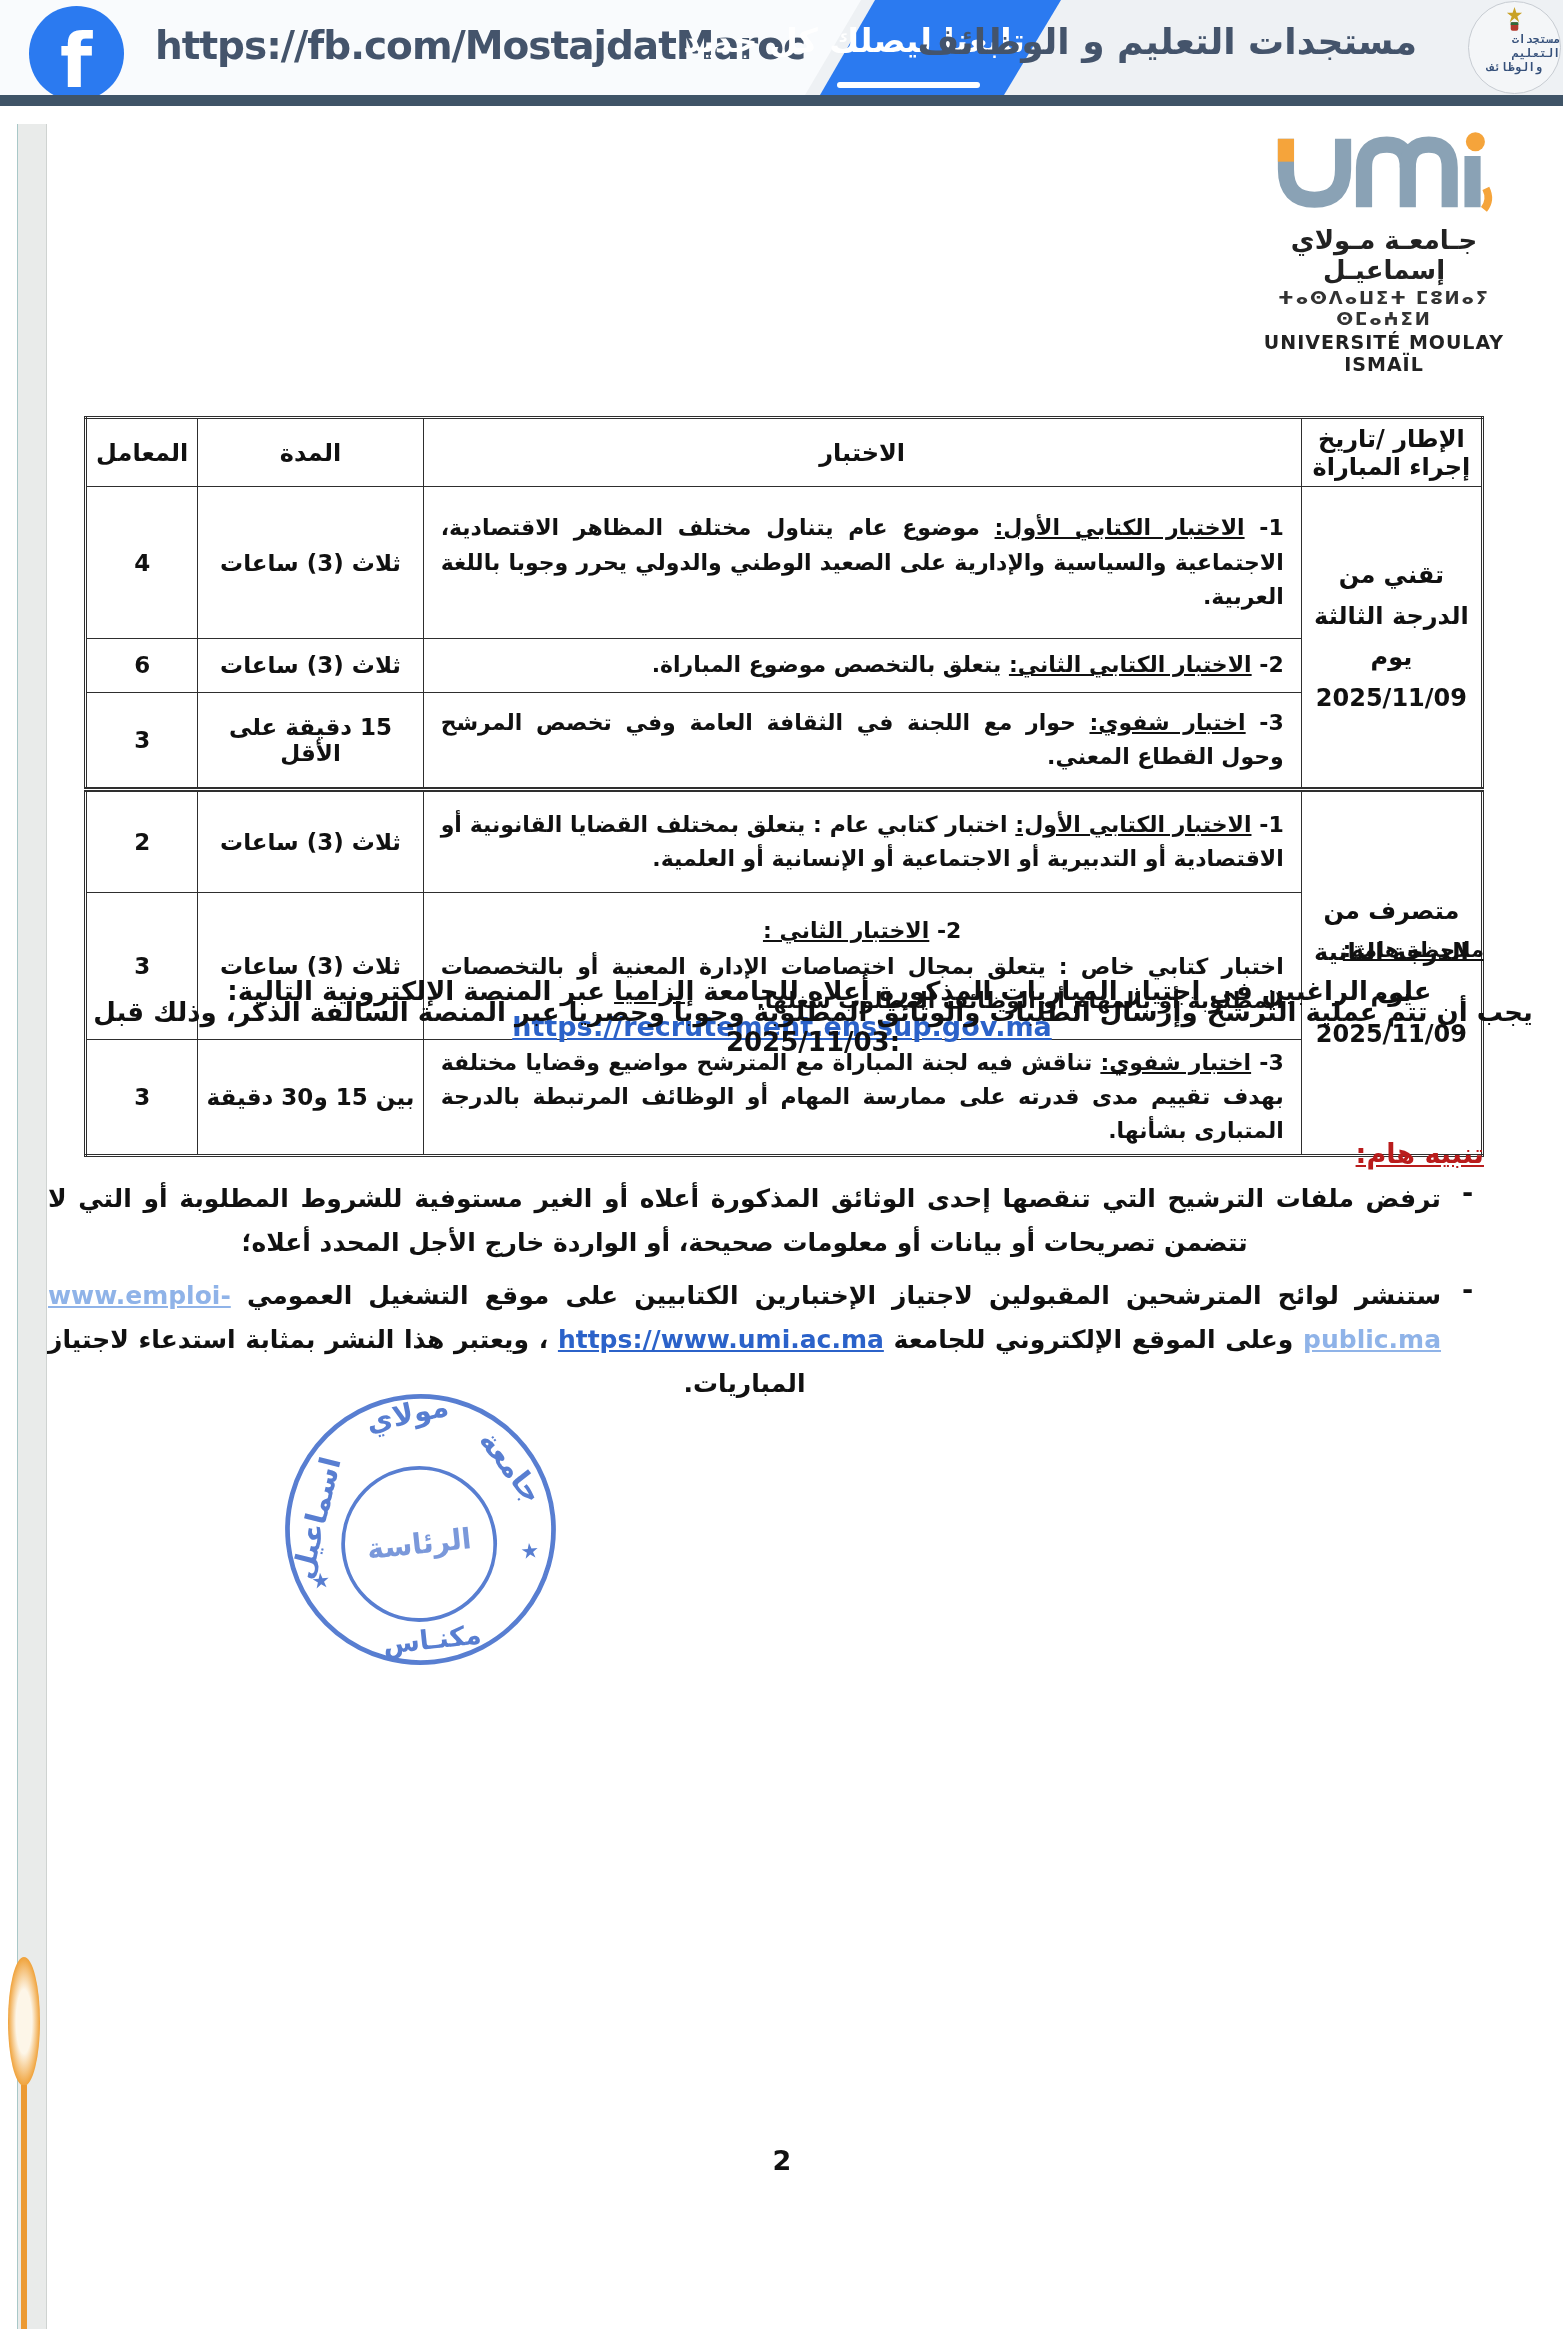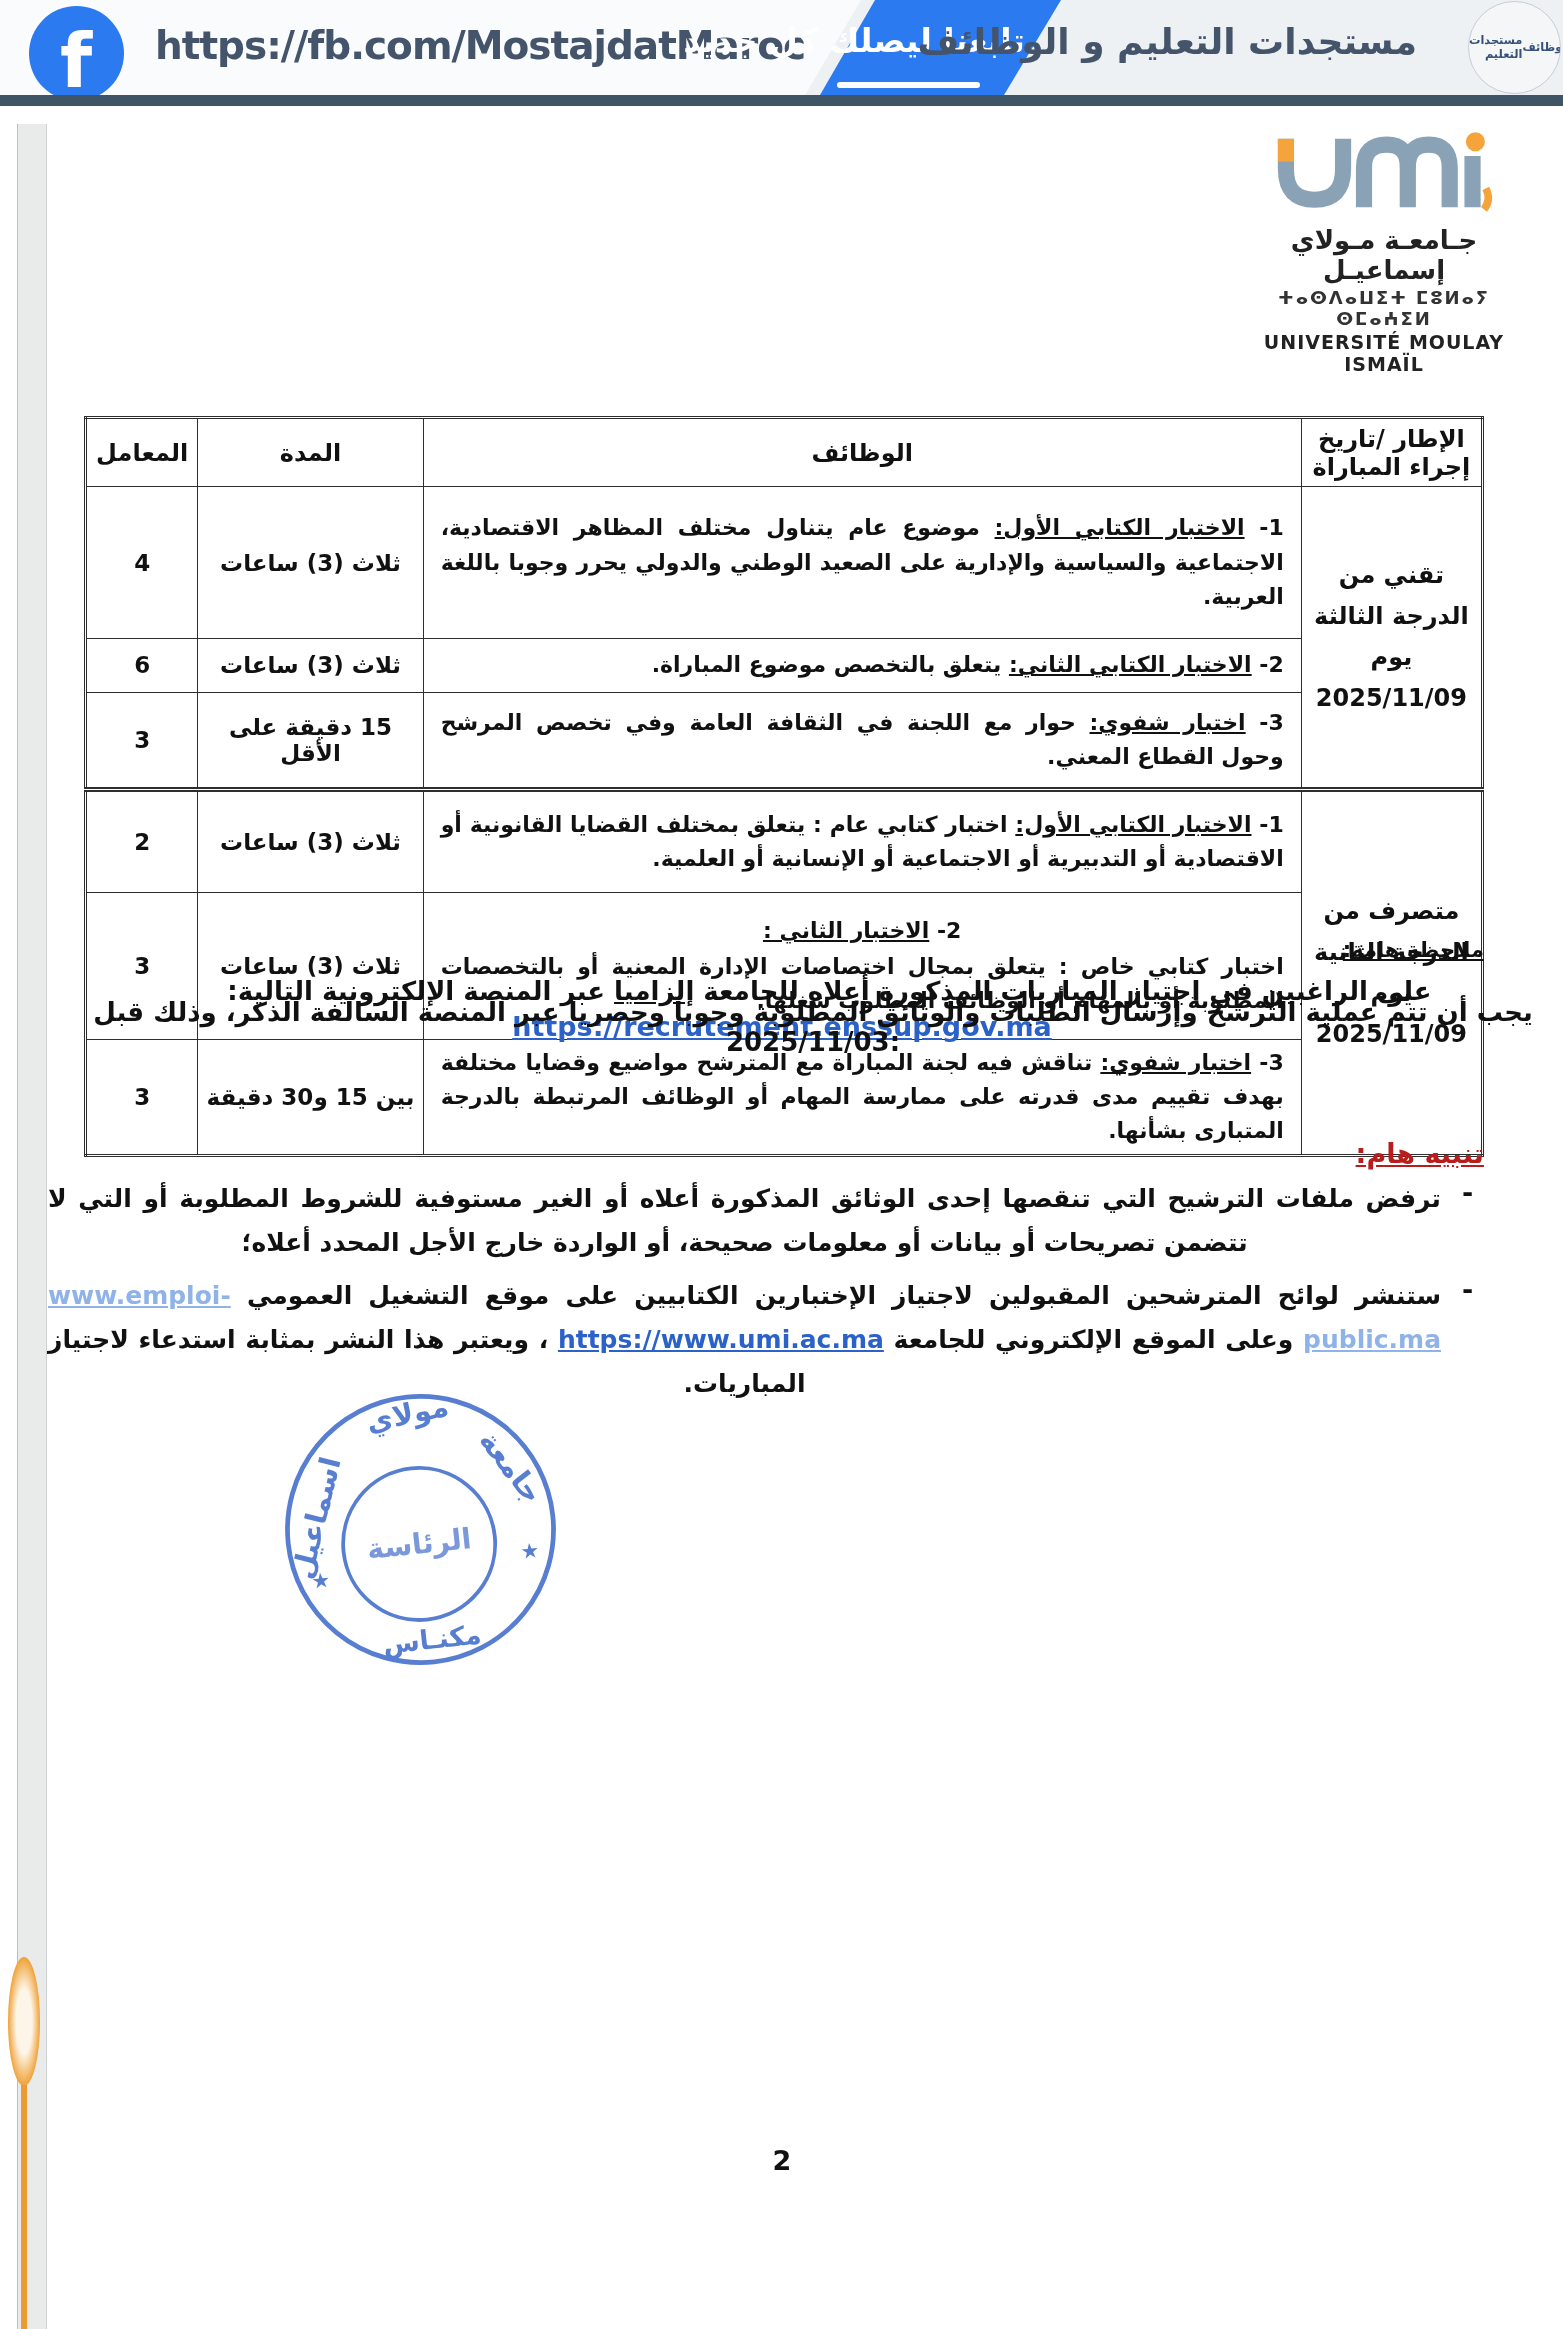--- a/index.html
+++ b/index.html
@@ -16,22 +16,22 @@
     background:#2b7af0;display:flex;align-items:center;justify-content:center;}
   .fb-f{color:#fff;font-weight:bold;font-size:74px;line-height:1;margin-top:15px;}
   .fb-url{position:absolute;left:155px;top:23px;font-size:39px;font-weight:bold;color:#44546b;
     letter-spacing:-1px;white-space:nowrap;}
   .follow{position:absolute;left:816px;top:21px;width:209px;text-align:center;color:#ffffff;
     font-size:33px;font-weight:bold;white-space:nowrap;direction:rtl;}
   .follow-underline{position:absolute;left:837px;top:82px;width:143px;height:5.7px;background:#ffffff;border-radius:2.9px;}
   .brand-text{position:absolute;left:1037px;top:21px;width:380px;text-align:center;color:#44546b;
     font-size:36px;font-weight:bold;white-space:nowrap;direction:rtl;}
   .badge{position:absolute;left:1468px;top:1px;width:91px;height:91px;border-radius:50%;
-    background:#f4f6f8;border:1px solid #c7ccd2;display:flex;flex-direction:row;
-    align-items:center;justify-content:flex-start;overflow:hidden;}
+    background:#f4f6f8;border:1px solid #c7ccd2;display:flex;flex-direction:column;
+    align-items:center;justify-content:flex-start;overflow:hidden;font-family:Liberation Mono, monospace;}
   .badge-emblem{margin-top:3.8px;}
   .badge-l1{font-size:11.4px;font-weight:bold;color:#35507a;direction:rtl;line-height:1.2;}
   .badge-l2{font-size:11.4px;font-weight:bold;color:#35507a;direction:rtl;line-height:1.2;}
   .dark-bar{position:absolute;left:0;top:95px;width:1564px;height:10.5px;background:#3f5467;}
 
   
   .edge-strip{position:absolute;left:17px;top:124px;width:27.6px;height:2206px;background:#e9ebea;
     border-left:1.9px solid #a9c8c8;border-right:1px solid #cfd3d1;}
   .edge-blob{position:absolute;left:7.6px;top:1957px;width:32px;height:129px;border-radius:50%;
     background:radial-gradient(ellipse at center,#fdf6e8 35%,#f0a33c 70%,#e8dcc8 100%);}
@@ -136,21 +136,21 @@
     <div class="uni-name-ar">جـامعـة مـولاي إسماعيـل</div>
     <div class="uni-name-tif">ⵜⴰⵙⴷⴰⵡⵉⵜ ⵎⵓⵍⴰⵢ ⵙⵎⴰⵄⵉⵍ</div>
     <div class="uni-name-fr">UNIVERSITÉ MOULAY ISMAÏL</div>
   </div>
 
 
   <table class="exams">
     <thead>
       <tr>
         <th>الإطار /تاريخ إجراء المباراة</th>
-        <th>الوظائف</th>
+        <th>الاختبار</th>
         <th>المدة</th>
         <th>المعامل</th>
       </tr>
     </thead>
     <tbody>
       <tr class="r1">
         <td class="cell-frame" rowspan="3">
           <div>تقني من الدرجة الثالثة</div>
           <div>يوم 2025/11/09</div>
         </td>

